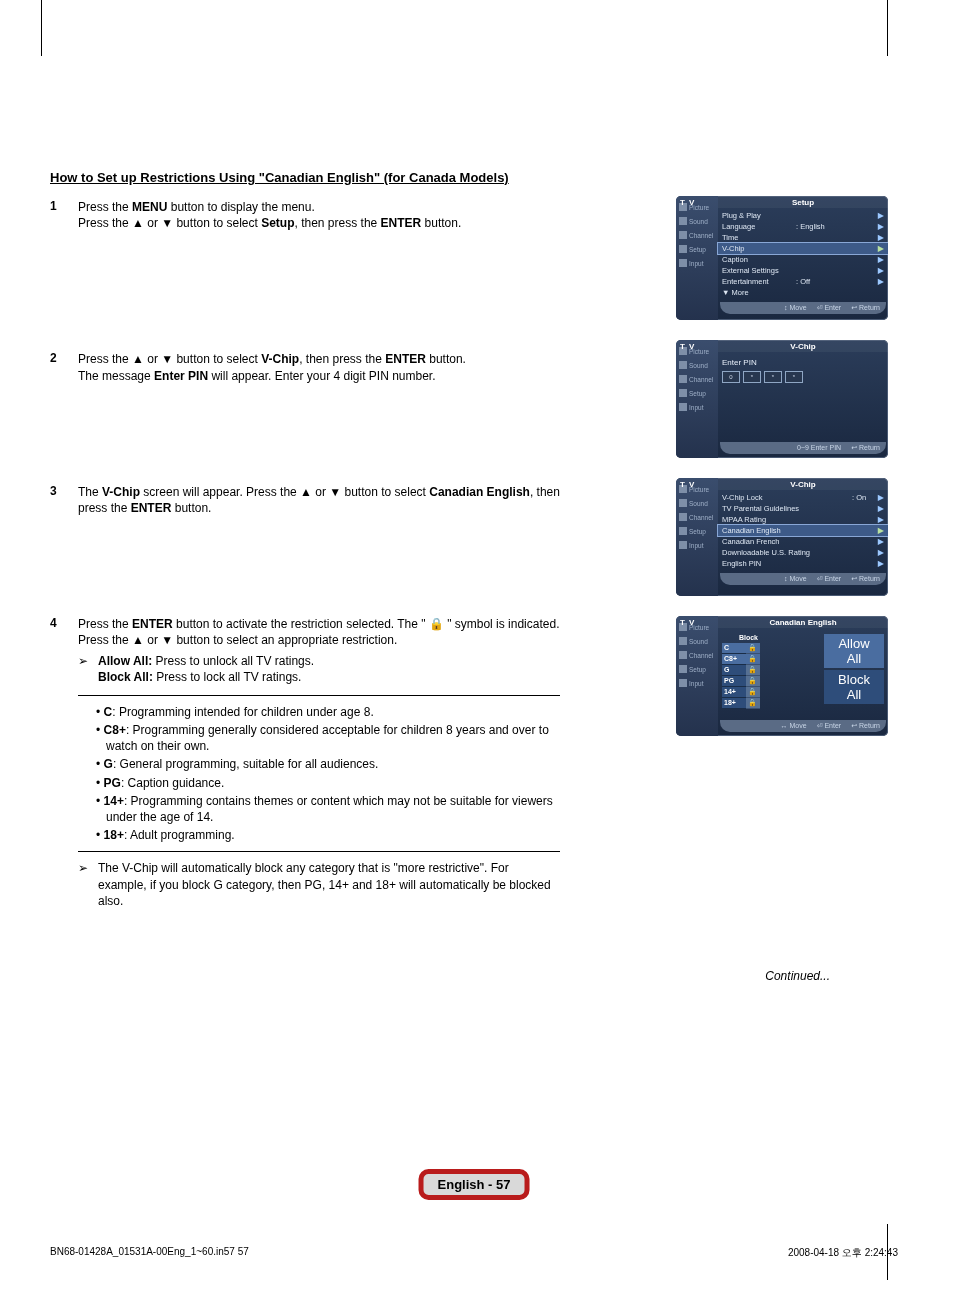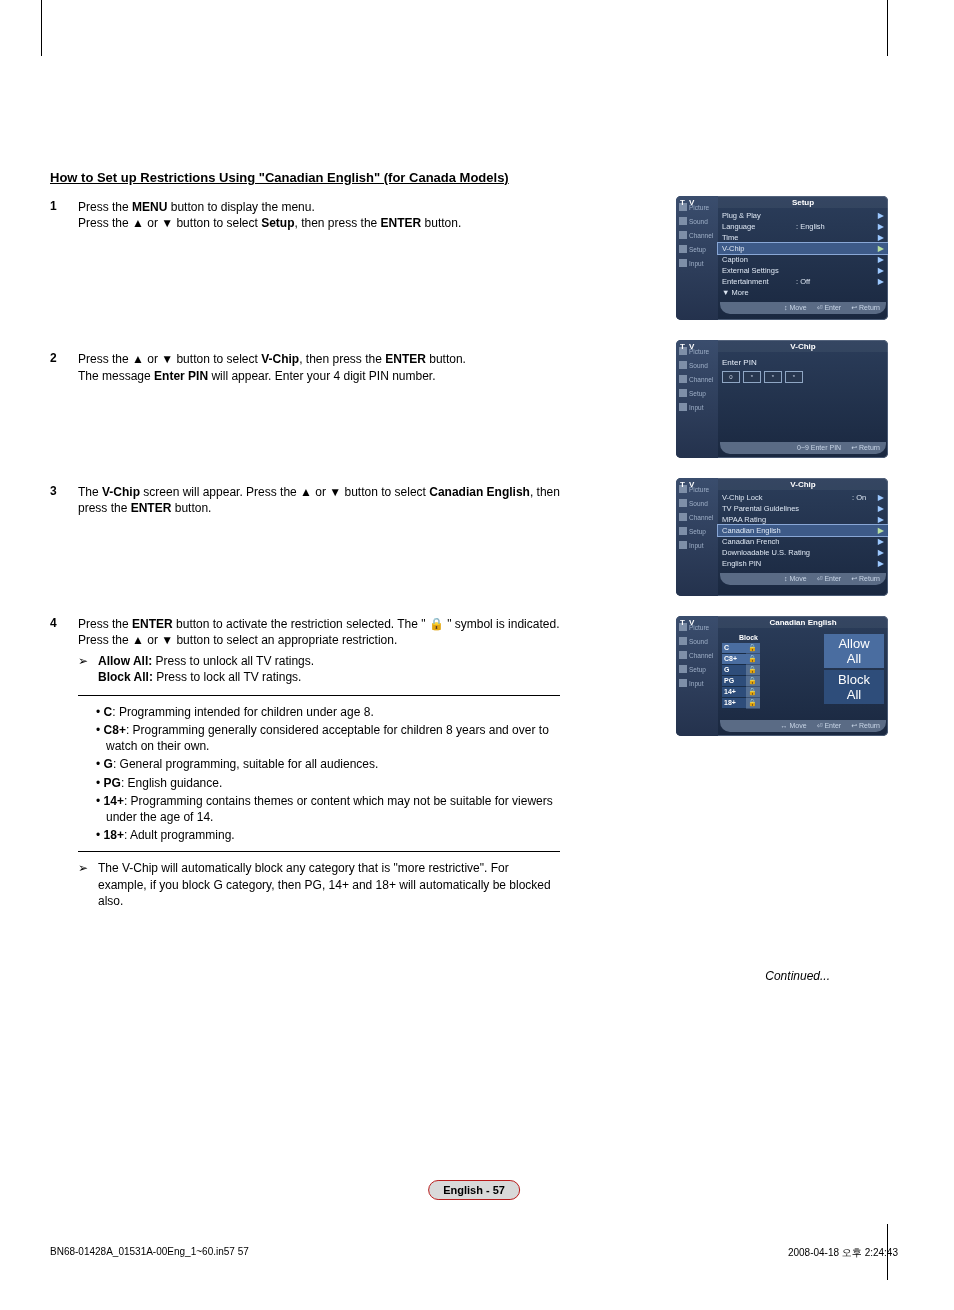--- a/index.html
+++ b/index.html
@@ -234,24 +234,24 @@
 
   
   .page-pill {
     position: absolute;
     left: 50%;
     transform: translateX(-50%);
     bottom: 110px;
     background: #d9d9d9;
     border-radius: 10px;
     padding: 3px 14px;
-    font-size: 11px;
+    font-size: 13px;
     font-weight: bold;
     color: #000;
-    border: 1px solid #b91c1c;
+    border: 5px solid #b91c1c;
   }
 
   .footer-line {
     position: absolute;
     bottom: 50px;
     left: 50px;
     right: 50px;
     display: flex;
     justify-content: space-between;
     font-size: 10px;
@@ -314,21 +314,21 @@
             <div>
               <div><b>Allow All:</b> Press to unlock all TV ratings.</div>
               <div style="padding-left:0;"><b>Block All:</b> Press to lock all TV ratings.</div>
             </div>
           </div>
 
           <div class="ratings-box">
             <div class="r-item">• <b>C</b>: <span>Programming intended for children under age 8.</span></div>
             <div class="r-item">• <b>C8+</b>: <span>Programming generally considered acceptable for children 8 years and over to watch on their own.</span></div>
             <div class="r-item">• <b>G</b>: <span>General programming, suitable for all audiences.</span></div>
-            <div class="r-item">• <b>PG</b>: <span>English guidance.</span></div>
+            <div class="r-item">• <b>PG</b>: <span>Caption guidance.</span></div>
             <div class="r-item">• <b>14+</b>: <span>Programming contains themes or content which may not be suitable for viewers under the age of 14.</span></div>
             <div class="r-item">• <b>18+</b>: <span>Adult programming.</span></div>
           </div>
 
           <div class="pointer-item" style="margin-top:8px;">
             <span class="arrow">➢</span>
             <div>The V-Chip will automatically block any category that is "more restrictive". For example, if you block G category, then PG, 14+ and 18+ will automatically be blocked also.</div>
           </div>
 
         </div>

